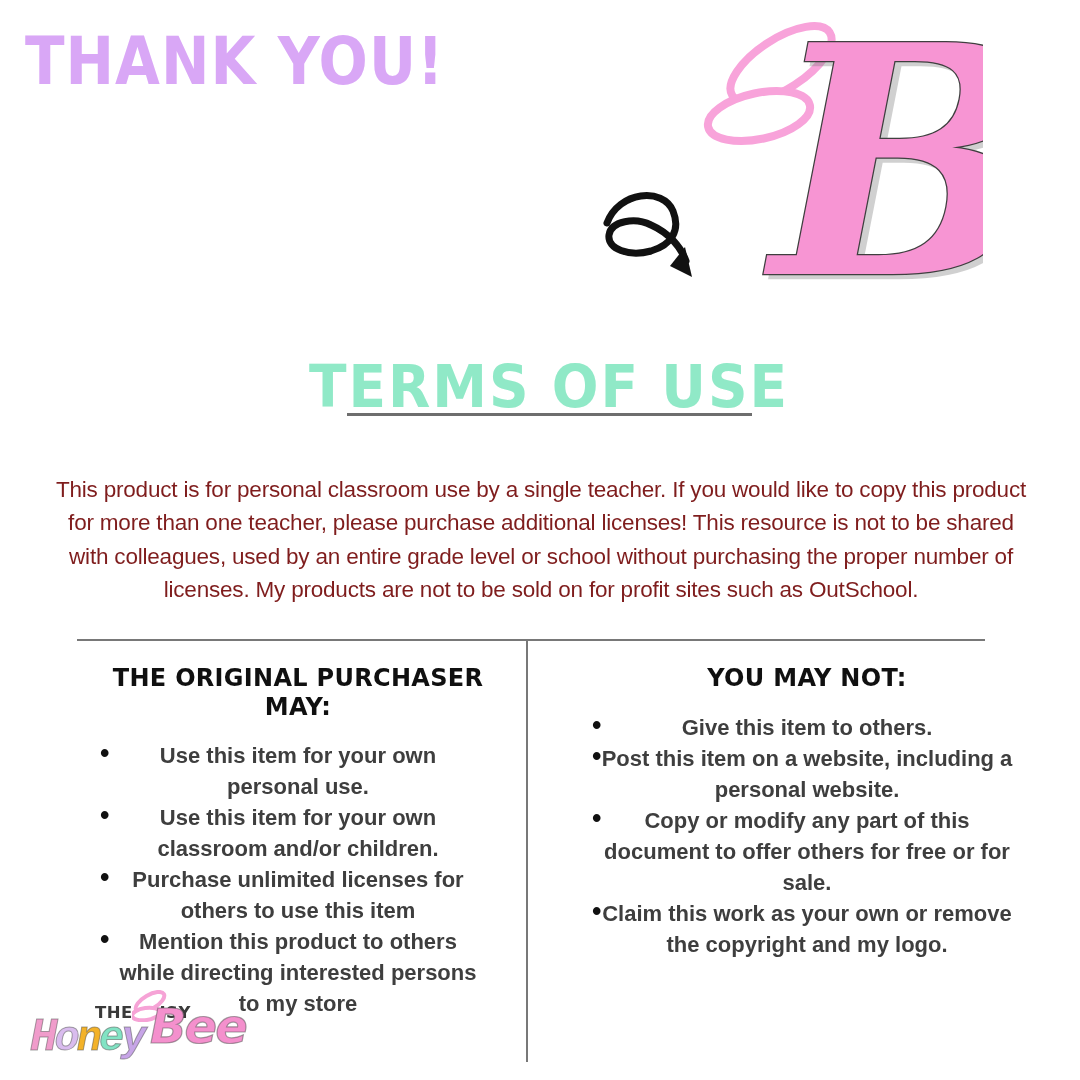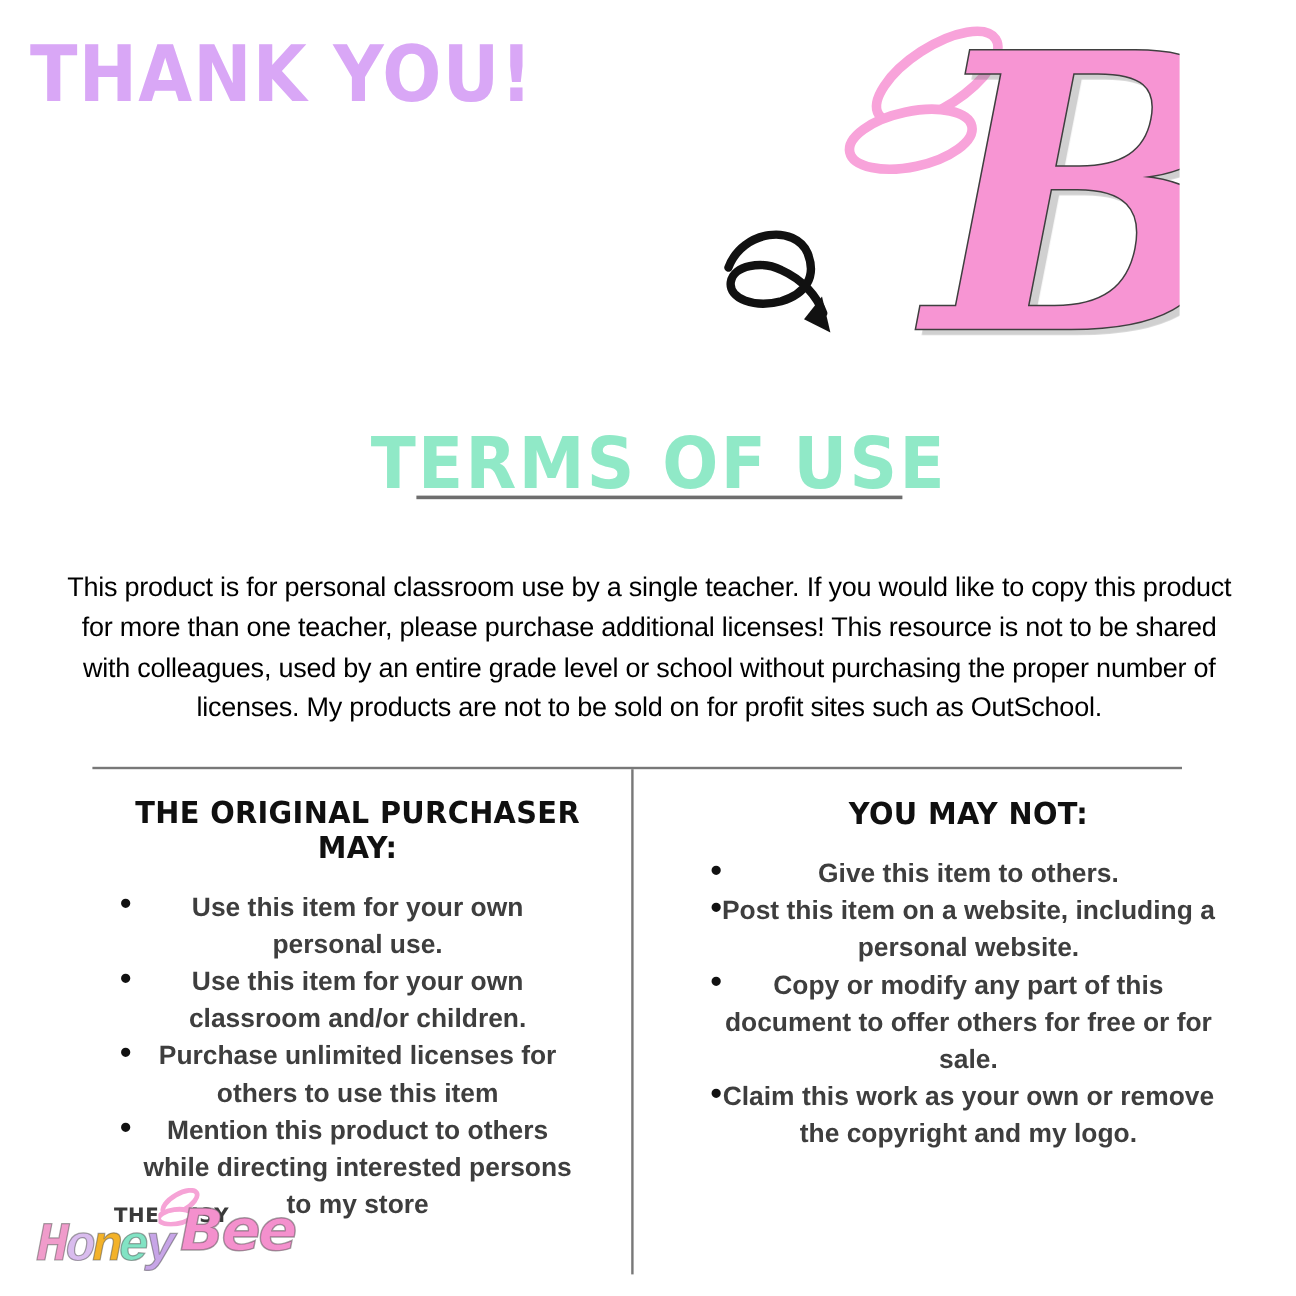--- a/index.html
+++ b/index.html
@@ -30,21 +30,21 @@
   
   .terms-title{position:absolute;left:0;top:352px;width:1080px;text-align:center;
                padding-left:18px;box-sizing:border-box;
                font-size:55px;font-weight:800;letter-spacing:2px;
                transform:scaleY(1.08);transform-origin:top center;
                font-family:"DejaVu Sans",sans-serif;}
   .terms-underline{position:absolute;left:347px;top:413px;width:405px;height:3px;background:#6e6e6e;}
 
   
   .terms-body{position:absolute;left:55px;top:450px;width:972px;text-align:center;
-              font-size:22.5px;line-height:33.5px;letter-spacing:-0.2px;color:#000000;}
+              font-size:22.5px;line-height:33.5px;letter-spacing:-0.2px;color:#7f1d1d;}
 
   
   .hline{position:absolute;left:77px;top:639px;width:908px;height:2px;background:#787878;}
   .vline{position:absolute;left:526px;top:641px;width:2px;height:421px;background:#787878;}
 
   
   .col{position:absolute;top:664px;}
   .col h2{margin:0;font-size:24px;font-weight:800;color:#101010;text-align:center;
           letter-spacing:0.3px;font-family:"DejaVu Sans",sans-serif;transform:scaleY(1.05);}
   .col ul{list-style:none;margin:20px 0 0 0;padding:0;font-weight:bold;}

